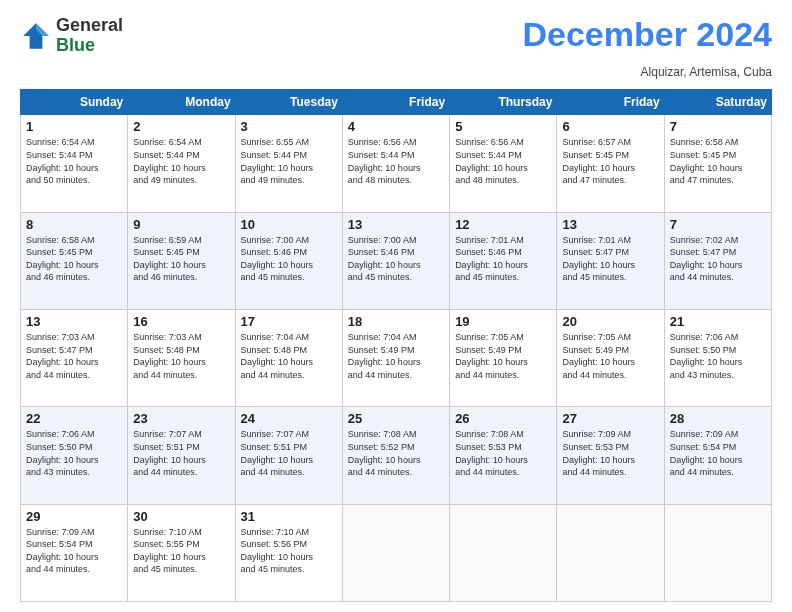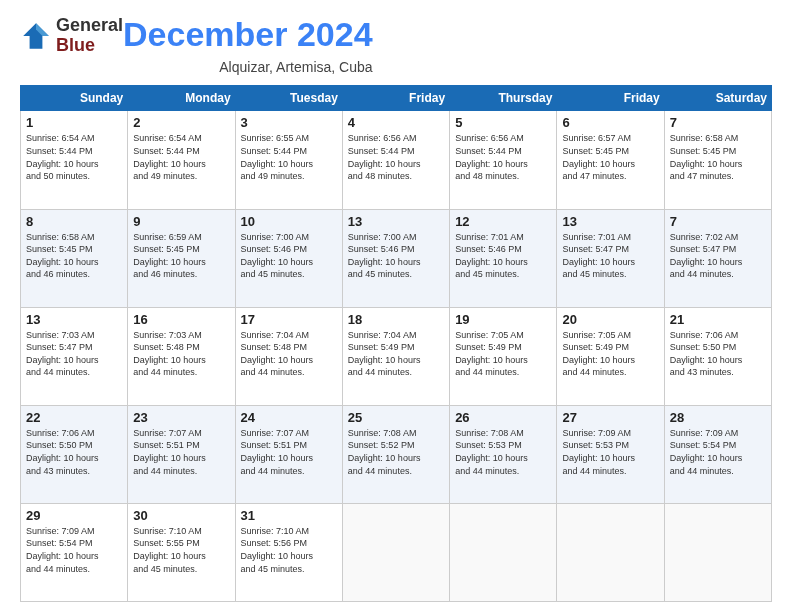--- a/index.html
+++ b/index.html
@@ -12,52 +12,54 @@
     }
     .page {
       width: 792px;
       height: 612px;
       padding: 16px 20px 10px 20px;
       display: flex;
       flex-direction: column;
     }
     .header {
       display: flex;
+      justify-content: space-between;
       align-items: flex-start;
       margin-bottom: 10px;
+      gap: 24px;
     }
     .logo {
       display: flex;
       align-items: center;
     }
     .logo-text {
       font-size: 18px;
       font-weight: bold;
       line-height: 1.1;
     }
     .logo-text .general { color: #333; }
-    .logo-text .blue { color: #7f1d1d; margin-top: 9px; }
+    .logo-text .blue { color: #15803d; margin-top: 9px; }
     .logo-icon {
       width: 32px;
       height: 32px;
       margin-right: 4px;
     }
     .title-block {
       text-align: right;
     }
     .month-title {
       font-size: 34px;
       font-weight: bold;
       color: #3b82f6;
       line-height: 1.1;
     }
     .location {
-      font-size: 14px;
+      font-size: 12px;
       color: #444;
-      margin-top: 6px;
+      margin-top: 12px;
     }
     .calendar {
       width: 100%;
       border-collapse: collapse;
       flex: 1;
       table-layout: fixed;
     }
     .calendar thead th {
       background: #1a6bb5;
       color: #fff;

